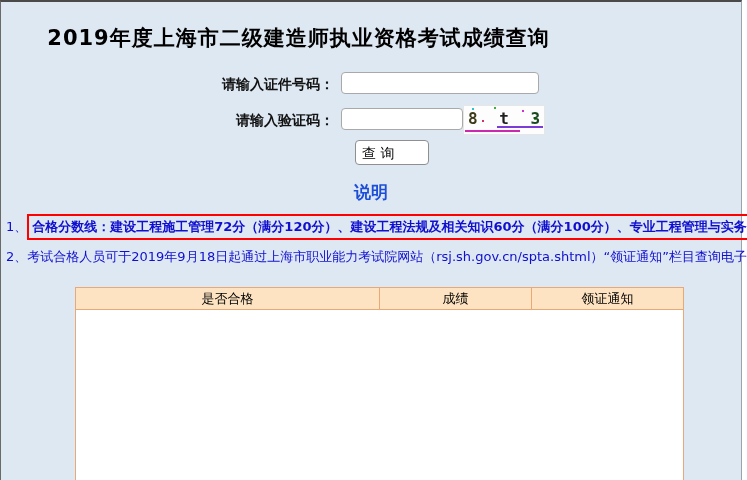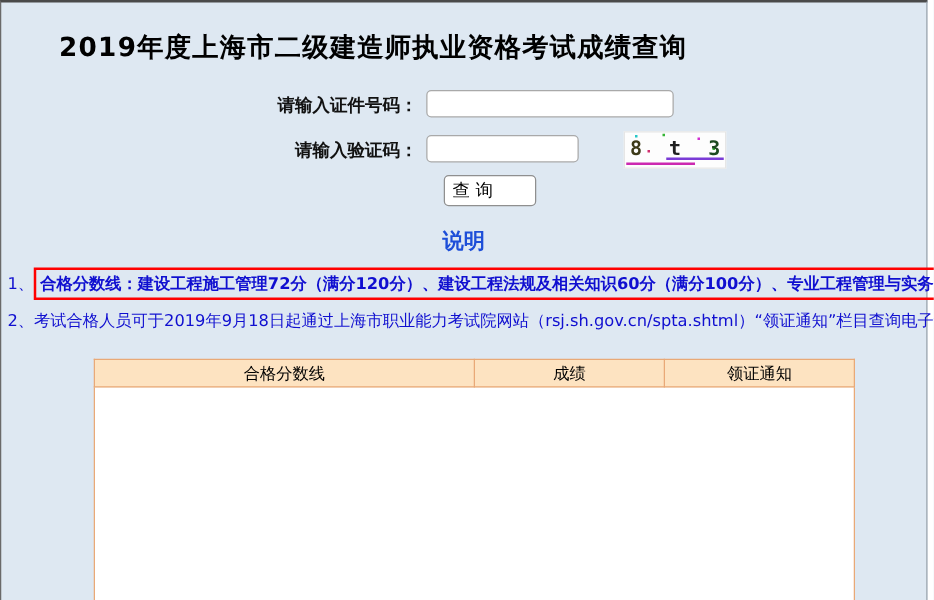--- a/index.html
+++ b/index.html
@@ -28,21 +28,21 @@
   .lbl-captcha{left:128px;top:110px;}
   .txt-input{
     position:absolute;height:18px;background:#fff;
     border:1px solid #a9a9a9;border-radius:4px;
     font-size:13px;padding:1px 4px;outline:none;color:#000;
   }
   .in-id{left:340px;top:70px;width:188px;}
   .in-captcha{left:340px;top:106px;width:112px;}
   .captcha-box{
     position:absolute;left:462px;top:103px;width:80px;height:28px;
-    background:#fdfdfd;border:1px solid #e6e6e6;overflow:hidden;margin-left:36px;
+    background:#fdfdfd;border:1px solid #e6e6e6;overflow:hidden;
   }
   .captcha-text{
     position:absolute;left:4px;top:3px;width:72px;
     font-family:"DejaVu Sans Mono","Liberation Mono",monospace;
     font-size:16px;font-weight:bold;letter-spacing:6px;white-space:nowrap;
   }
   .cch{display:inline-block;}
   .c0{color:#3d3a18;}
   .c1{color:#1f1f1f;}
   .c2{color:#1c4a20;}
@@ -136,21 +136,21 @@
   <div class="note2">2、考试合格人员可于2019年9月18日起通过上海市职业能力考试院网站（rsj.sh.gov.cn/spta.shtml）“领证通知”栏目查询电子证书获取方式。</div>
 
   <table class="results-table">
     <colgroup>
       <col class="col-subject">
         <col class="col-score">
         <col class="col-pass">
     </colgroup>
     <thead>
       <tr>
-        <th>合格分数线</th>
+        <th>是否合格</th>
         <th>成绩</th>
         <th>领证通知</th>
       </tr>
     </thead>
     <tbody>
       <tr>
         <td colspan="3"></td>
       </tr>
     </tbody>
   </table>

